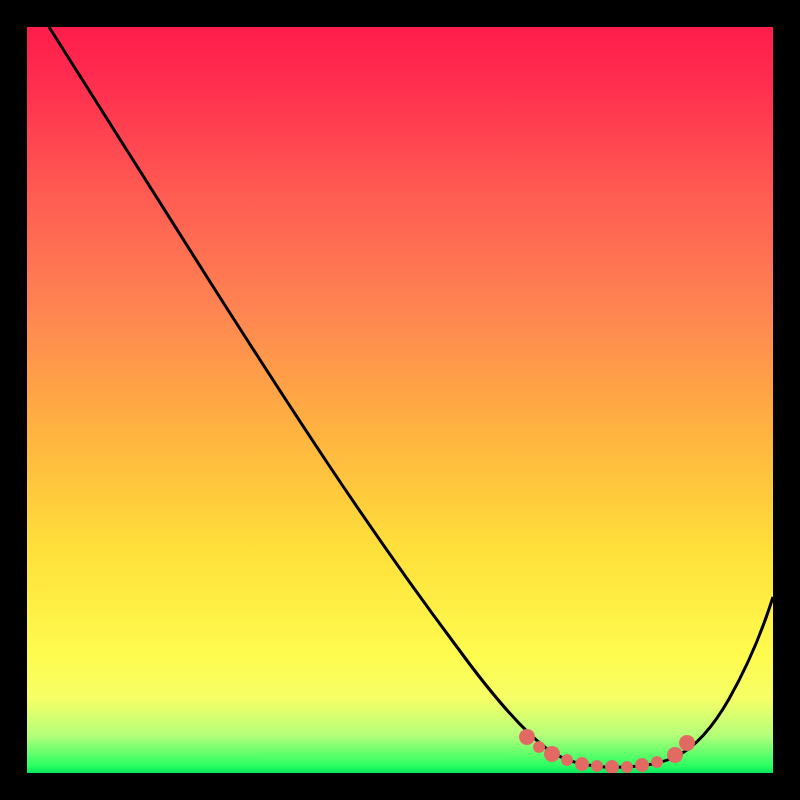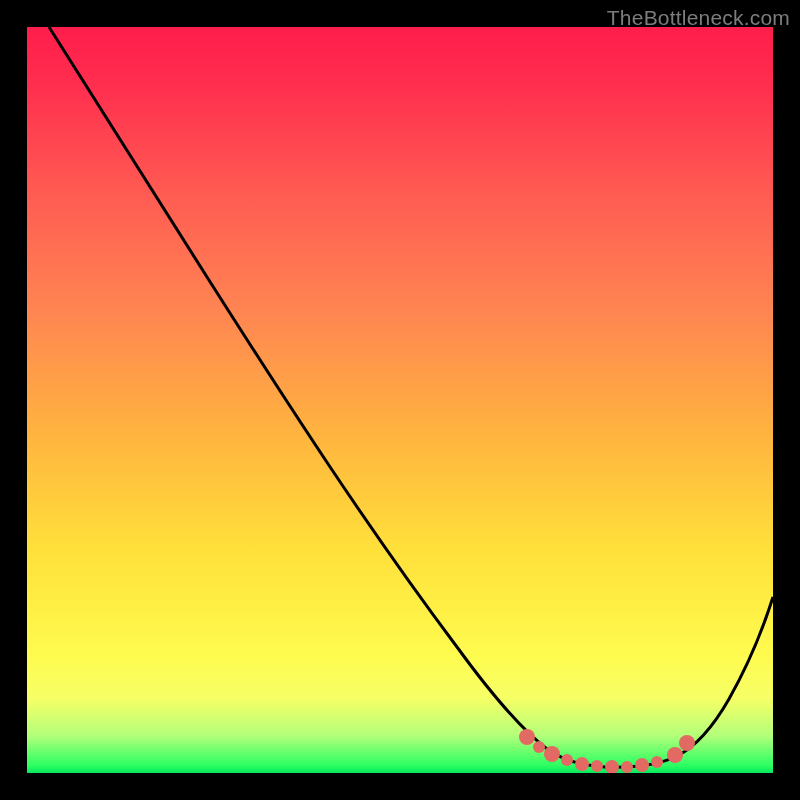--- a/index.html
+++ b/index.html
@@ -64,21 +64,20 @@
     width: 100%;
     height: 100%;
     z-index: 20;
   }
 </style>
 </head>
 <body>
 
 <div class="stage">
 
-  <div class="watermark">TheBottleneck.com</div>
 
   <div class="plot-area">
     <div class="gradient"></div>
 
     <svg class="curve" viewBox="0 0 746 746" preserveAspectRatio="none">
       <path d="M 22 0
                C 60 60, 110 140, 180 250
                C 260 376, 340 500, 430 620
                C 470 675, 498 705, 520 722
                C 536 733, 552 738, 578 740

